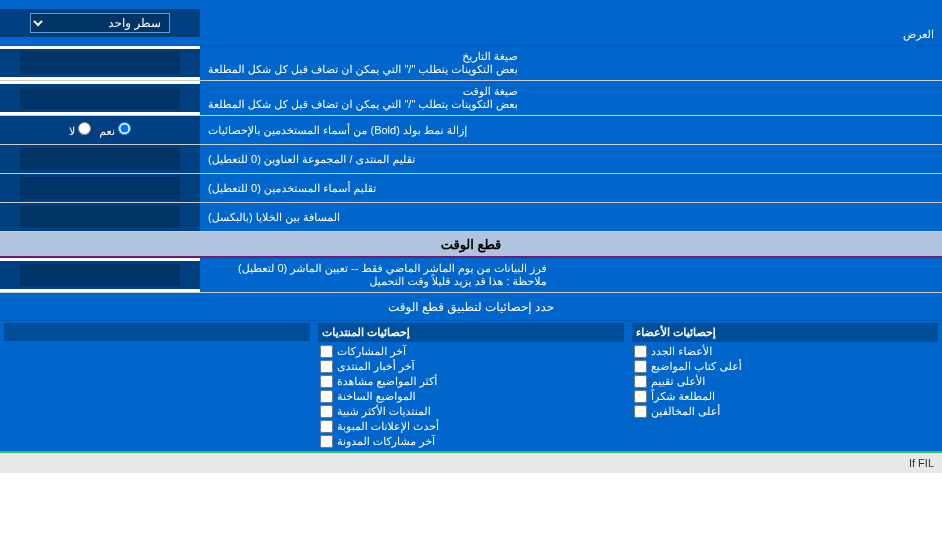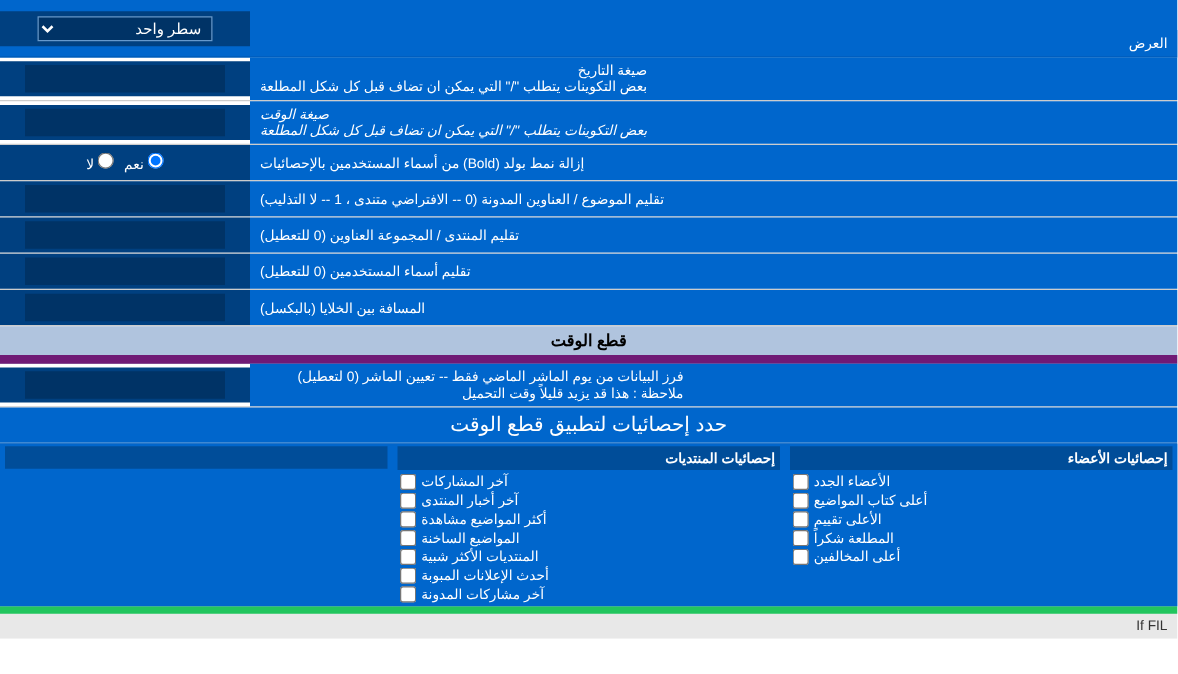--- a/index.html
+++ b/index.html
@@ -55,21 +55,21 @@
       background: #b0c4de;
       color: #000;
       font-weight: bold;
       text-align: center;
       padding: 4px 8px;
       font-size: 13px;
       min-height: 26px;
       display: flex;
       align-items: center;
       justify-content: center;
-      border-bottom: 7px solid #701a75;
+      border-bottom: 2px solid #701a75;
     }
     .radio-row {
       display: flex;
       align-items: center;
       justify-content: flex-end;
       gap: 8px;
       padding: 0 8px;
     }
     .radio-row label {
       color: #fff;
@@ -80,21 +80,21 @@
       background: #0066cc;
     }
     .checkbox-col {
       flex: 1;
       background: #0066cc;
       padding: 2px 4px;
     }
     .checkbox-col-header {
       background: #004d99;
       color: #fff;
-      text-align: right;
+      text-align: left;
       font-weight: bold;
       font-size: 11px;
       padding: 3px 4px;
       margin-bottom: 2px;
     }
     .checkbox-item {
       display: flex;
       align-items: center;
       gap: 4px;
       color: #fff;
@@ -144,21 +144,21 @@
       background: #0066cc;
       border-bottom: 1px solid #005bb5;
       min-height: 28px;
     }
     .full-width-label {
       width: 100%;
       background: #0066cc;
       color: #fff;
       text-align: center;
       padding: 4px 24px;
-      font-size: 16px;
+      font-size: 12px;
       display: flex;
       align-items: center;
       justify-content: center;
     }
   </style>
 </head>
 <body>
 
 <div class="container">
 
@@ -178,21 +178,21 @@
       <span style="white-space:pre-line; text-align:right;">صيغة التاريخ
 بعض التكوينات يتطلب "/" التي يمكن ان تضاف قبل كل شكل المطلعة</span>
     </div>
     <div class="row-input">
       <input type="text" style="">
     </div>
   </div>
 
   <div class="row">
     <div class="row-label">
-      <span style="white-space:pre-line; text-align:left;font-style:italic;">صيغة الوقت
+      <span style="white-space:pre-line; text-align:right;">صيغة الوقت
 بعض التكوينات يتطلب "/" التي يمكن ان تضاف قبل كل شكل المطلعة</span>
     </div>
     <div class="row-input">
       <input type="text" style="">
     </div>
   </div>
 
   <div class="row">
     <div class="row-label">
       <span>إزالة نمط بولد (Bold) من أسماء المستخدمين بالإحصائيات</span>
@@ -204,28 +204,20 @@
           <span>نعم</span>
         </label>
         <label>
           <input type="radio" name="bold" value="no" style="">
           <span>لا</span>
         </label>
       </div>
     </div>
   </div>
 
-  <div class="row">
-    <div class="row-label">
-      <span>تقليم الموضوع / العناوين المدونة (0 -- الافتراضي متندى ، 1 -- لا التذليب)</span>
-    </div>
-    <div class="row-input">
-      <input type="text" style="">
-    </div>
-  </div>
 
   <div class="row">
     <div class="row-label">
       <span>تقليم المنتدى / المجموعة العناوين (0 للتعطيل)</span>
     </div>
     <div class="row-input">
       <input type="text" style="">
     </div>
   </div>
 
@@ -322,17 +314,17 @@
         <input type="checkbox" style="">
       </div>
     </div>
 
     <div class="checkbox-col">
       <div class="checkbox-col-header">&nbsp;</div>
     </div>
 
   </div>
 
-  <div style="background:#e8e8e8; padding:4px 8px; font-size:11px; color:#333; border-top:6px solid #22c55e;">
+  <div style="background:#e8e8e8; padding:4px 8px; font-size:11px; color:#333; border-top:2px solid #22c55e;">
     <span>If FIL</span>
   </div>
 
 </div>
 
 </body></html>

